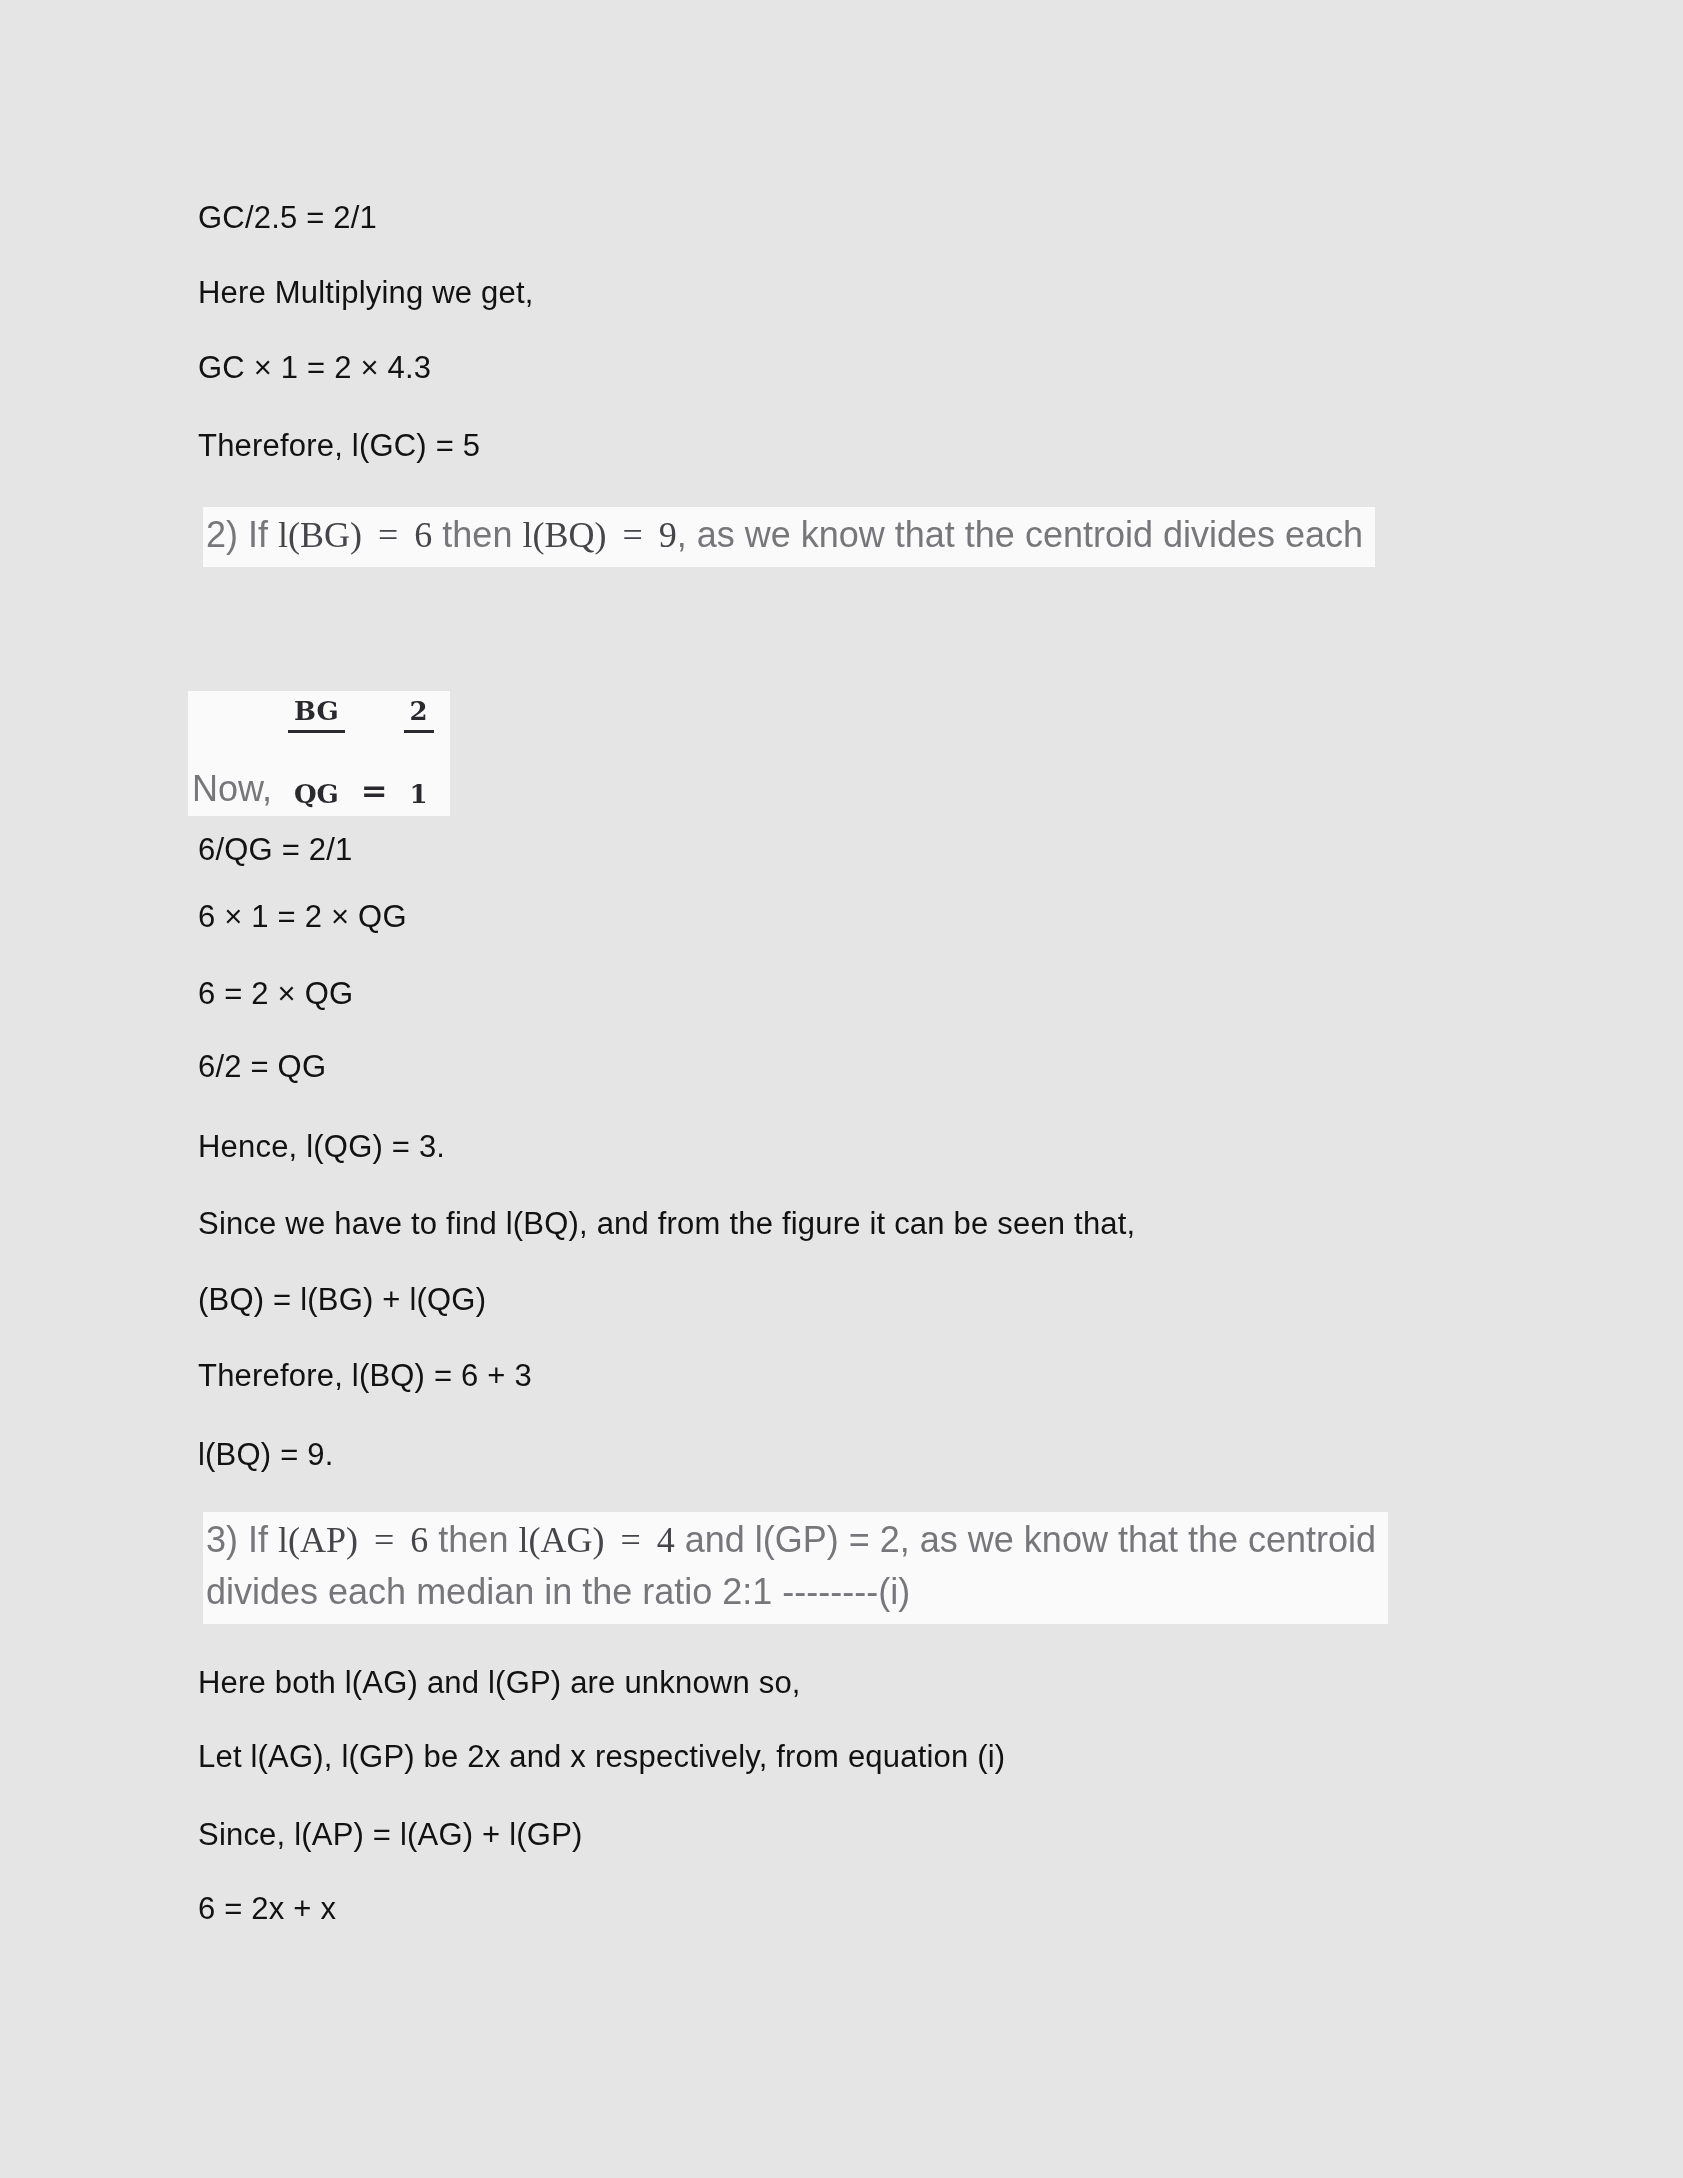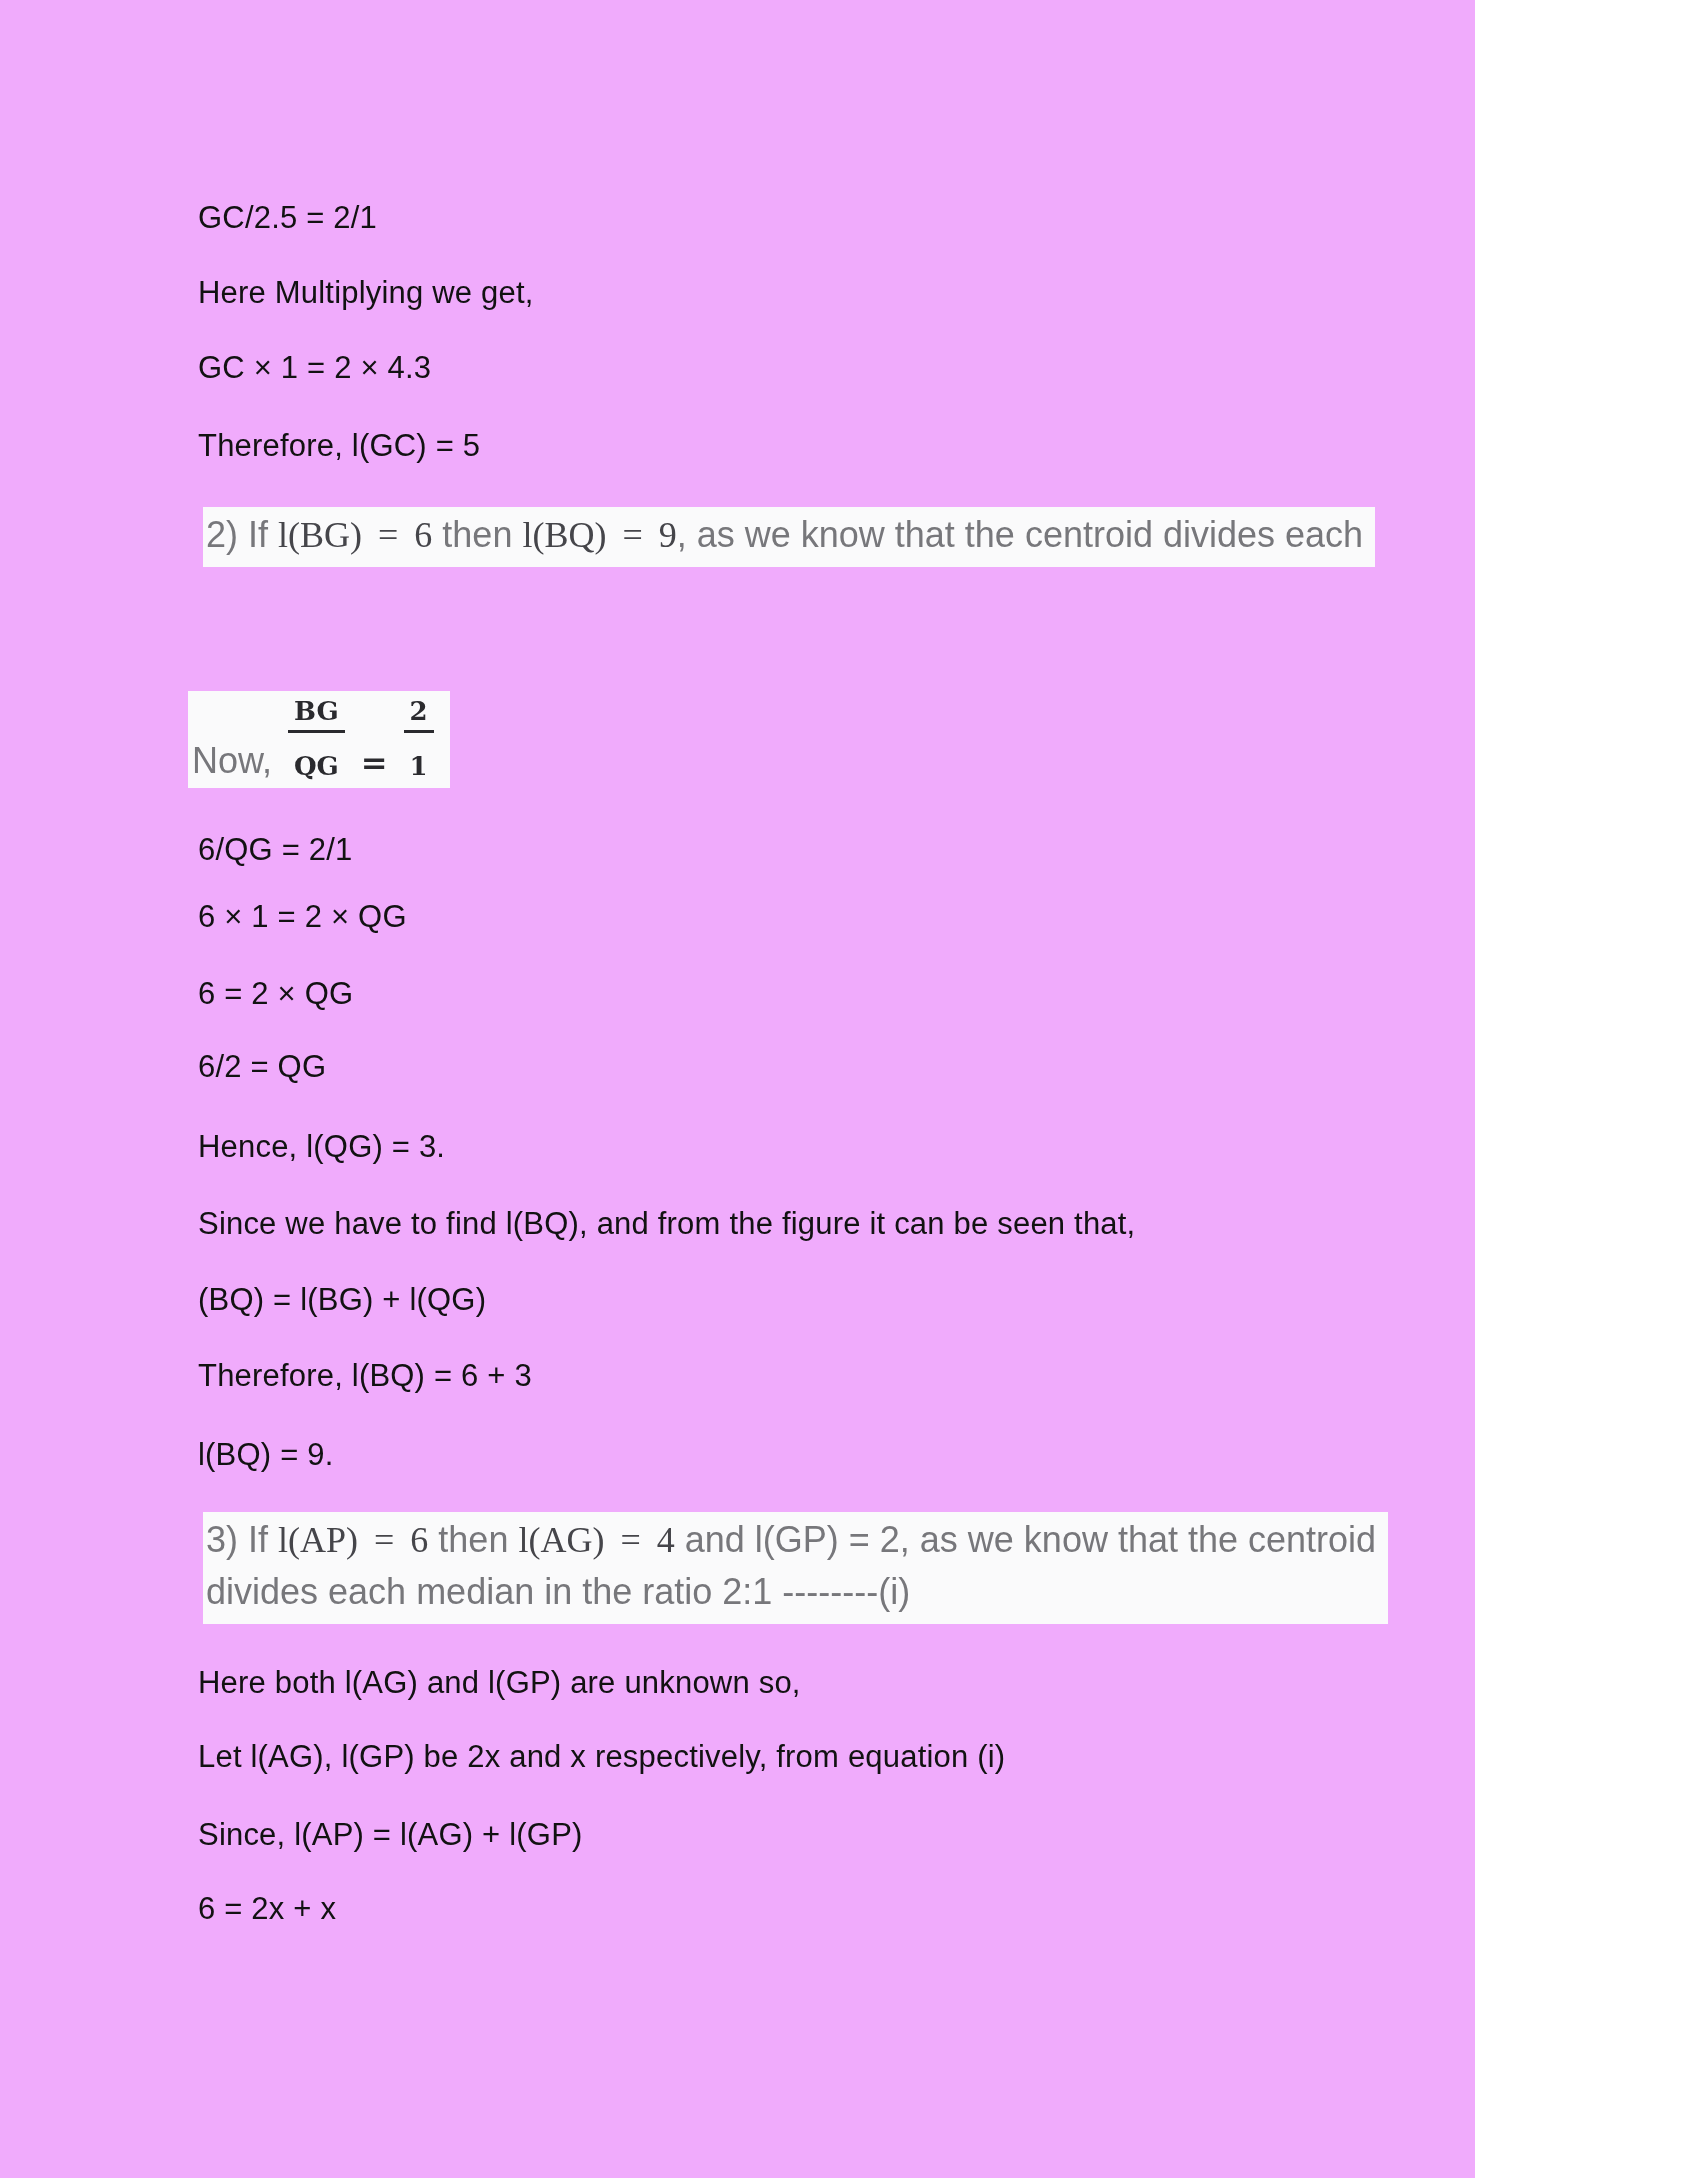--- a/index.html
+++ b/index.html
@@ -1,21 +1,21 @@
 <!DOCTYPE html>
 <html><head>
 <meta charset="utf-8">
 <style>
   * { margin:0; padding:0; box-sizing:border-box; }
   html,body { background:#ffffff; }
   .page {
     position:relative;
-    width:1475px;
+    width:1683px;
     height:2178px;
-    background:#f0abfc;
+    background:#e5e5e5;
     font-family:"Liberation Sans", sans-serif;
     overflow:hidden;
   }
   
   .bline {
     position:absolute;
     left:198px;
     font-size:31px;
     line-height:40px;
     color:#121212;
@@ -54,20 +54,21 @@
   }
   .frac {
     display:inline-flex;
     flex-direction:column;
     align-items:center;
     font-family:"DejaVu Serif", serif;
     font-weight:bold;
     font-size:26px;
     line-height:1.15;
     color:#2a2a2e;
+    gap:28px;
   }
   .frac .num { border-bottom:3px solid #2a2a2e; padding:0 6px 3px; }
   .frac .den { padding-top:19px; }
   .eqsign {
     font-family:"DejaVu Serif", serif;
     font-weight:bold;
     font-size:32px;
     color:#2a2a2e;
   }
 </style>

